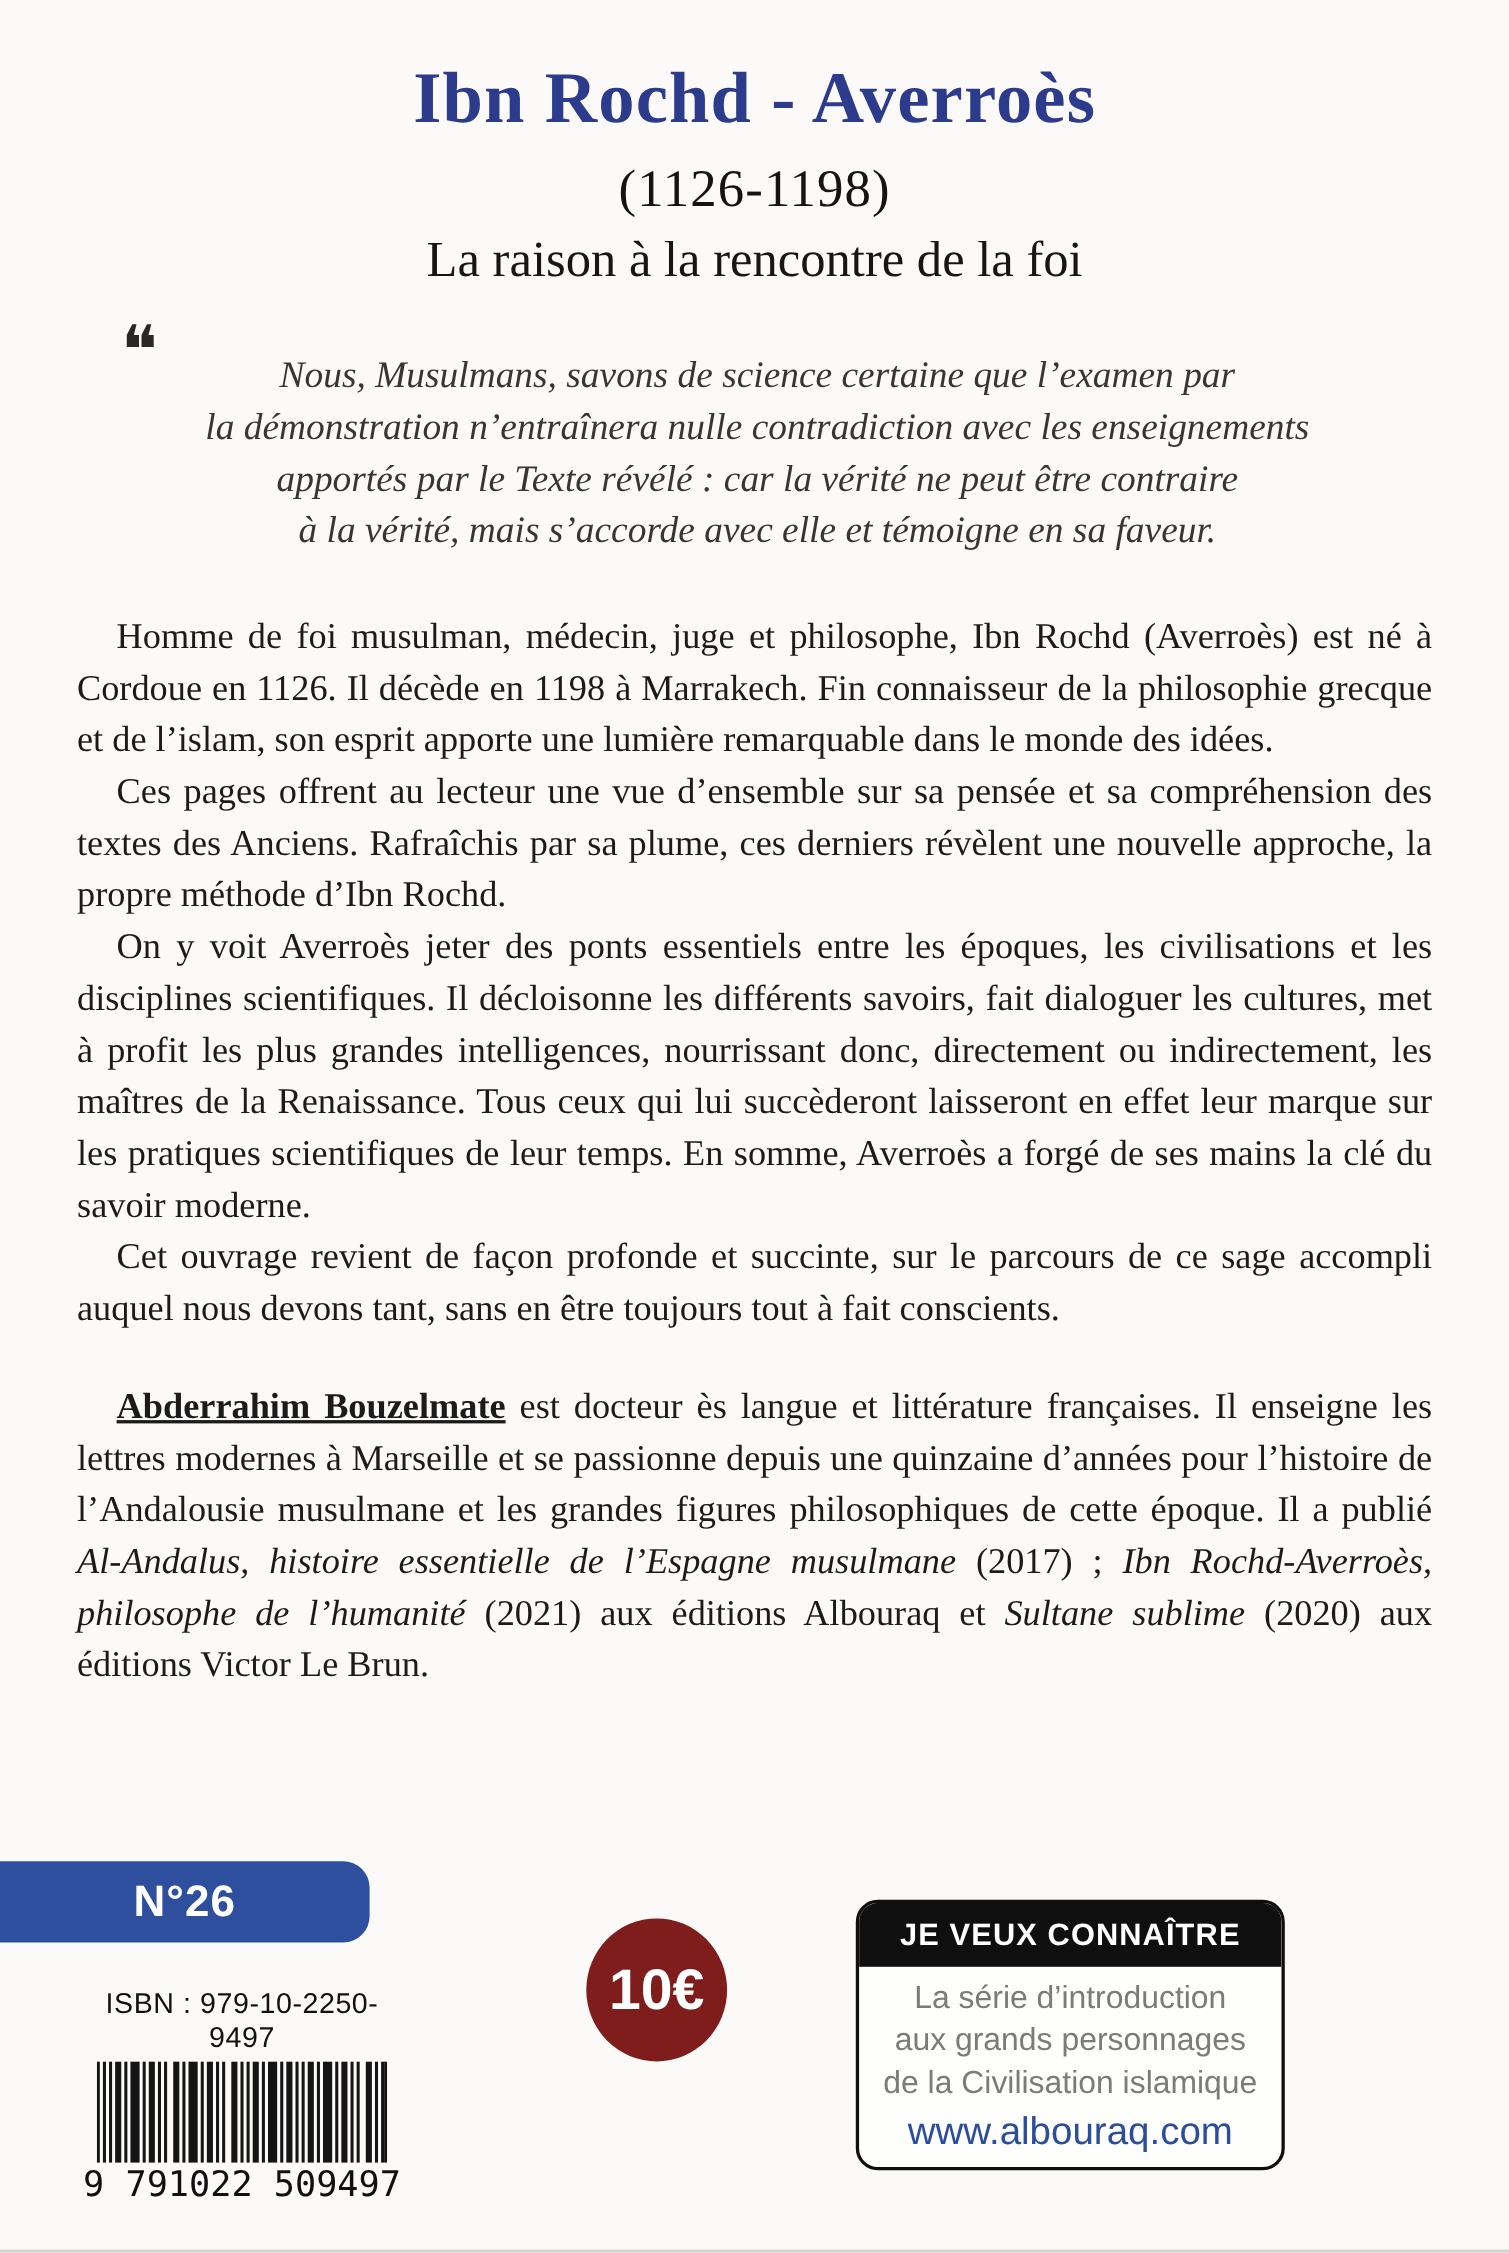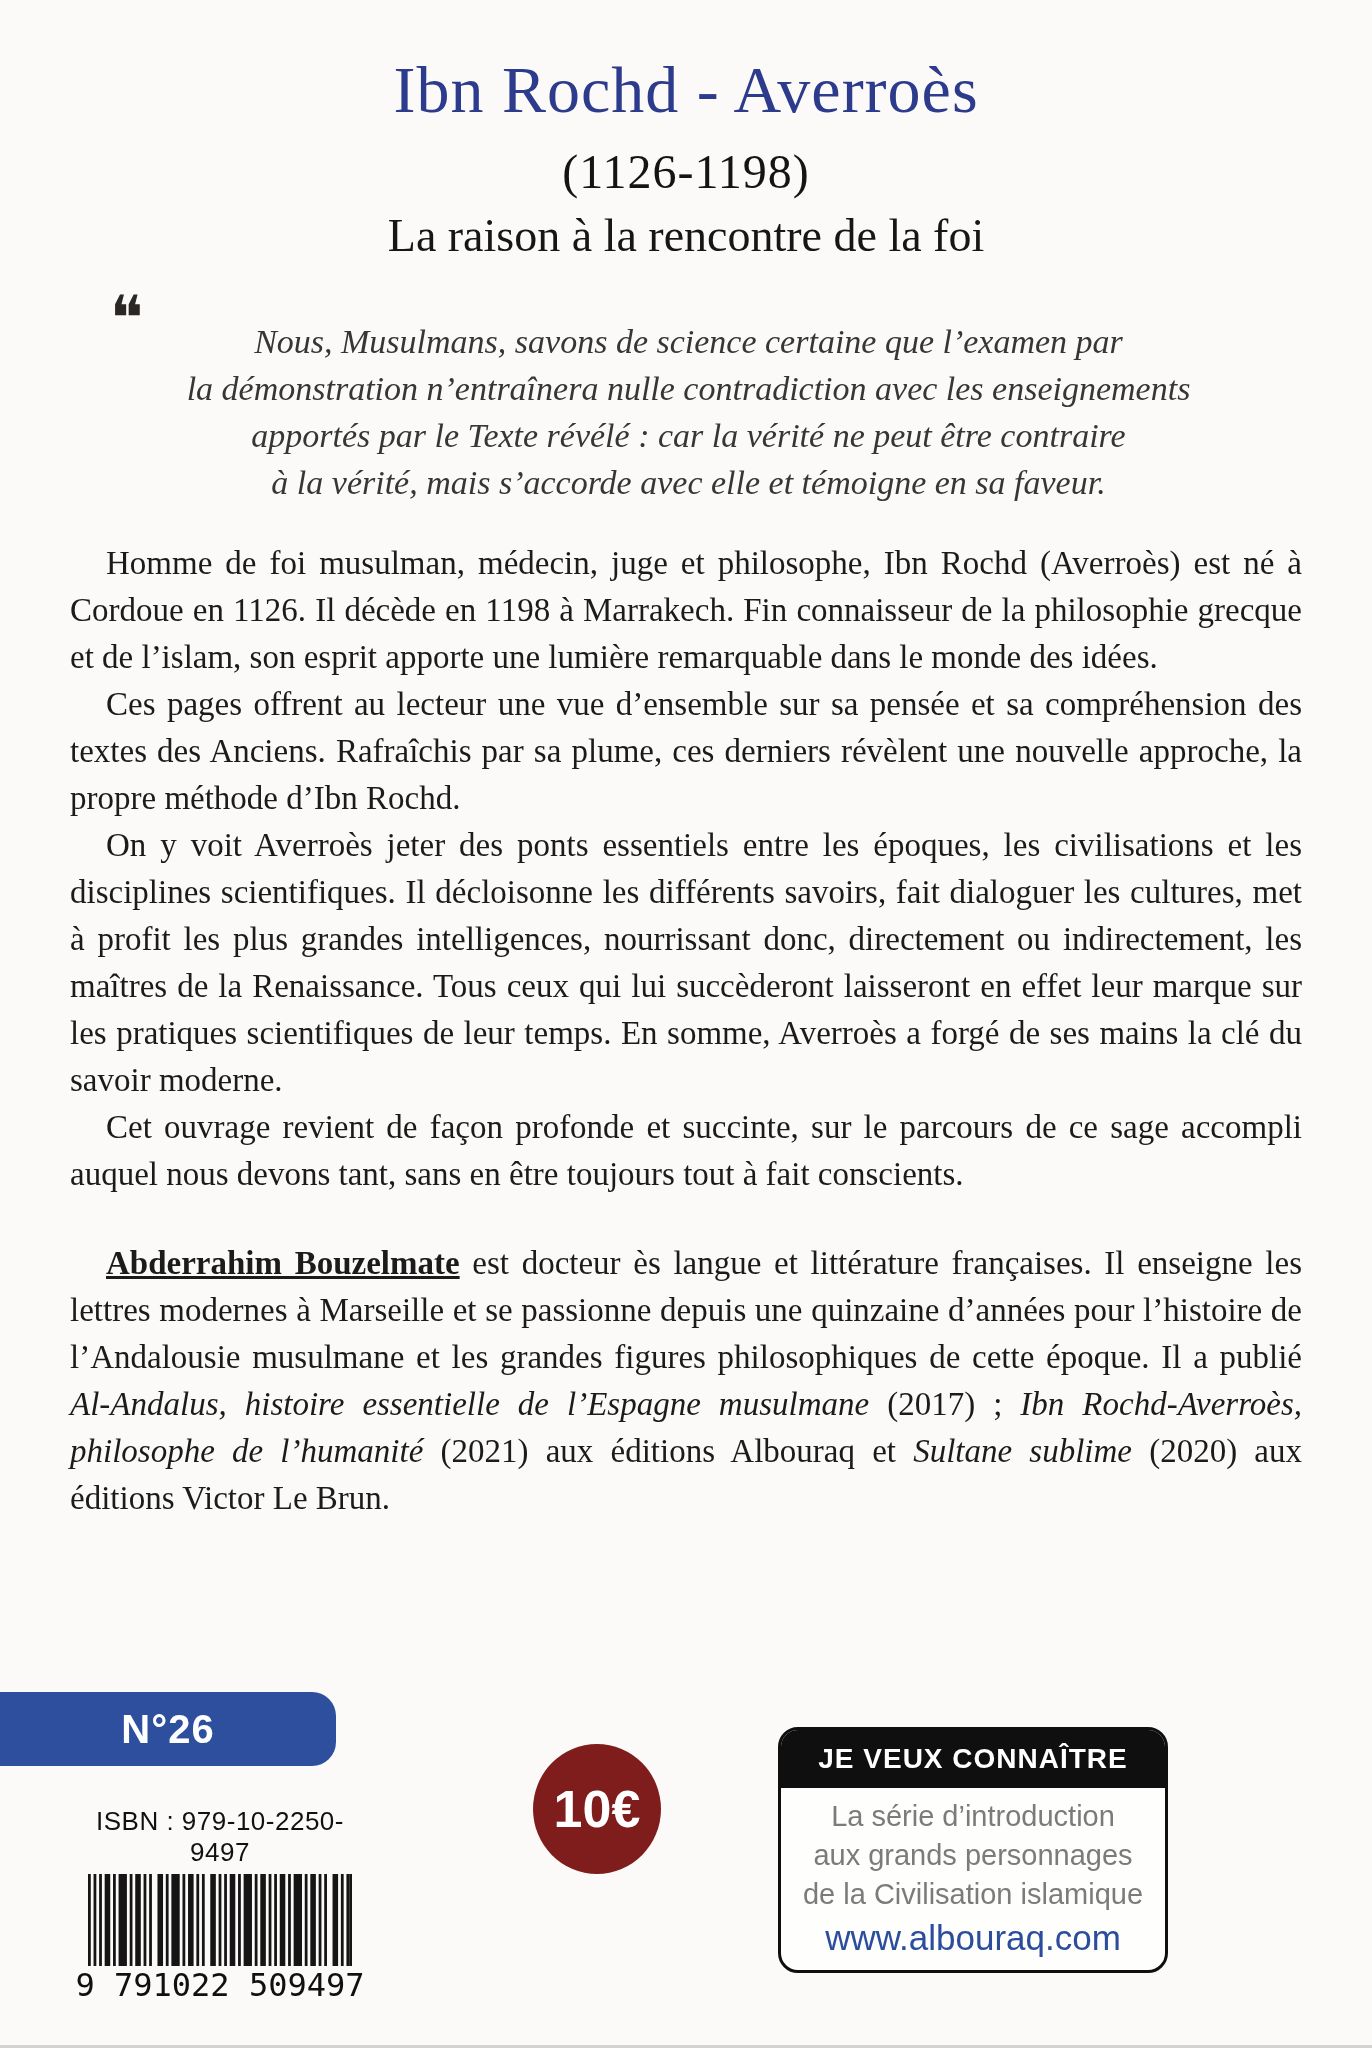--- a/index.html
+++ b/index.html
@@ -9,41 +9,41 @@
     margin:0 auto;
     background:#fbfaf8;
     font-family:"Liberation Serif", serif;
     color:#1b1b1b;
     overflow:hidden;
   }
   
   .masthead{position:absolute;top:52px;left:0;right:0;text-align:center;}
   .book-title{
     margin:0;
-    font-size:66px;font-weight:normal;letter-spacing:1px;
+    font-size:66px;font-weight:bold;letter-spacing:1px;
     color:#2c3b8c;
     font-family:"Liberation Serif", serif;
   }
   .life-dates{font-size:48px;margin-top:16px;color:#141414;letter-spacing:1px;}
   .book-subtitle{font-size:46px;margin-top:10px;color:#161616;}
   
   .epigraph{
     position:absolute;left:100px;right:95px;top:318px;
     font-style:italic;font-size:34px;line-height:47px;color:#383634;
     text-align:center;
   }
   .open-quote{
     position:absolute;left:10px;top:-30px;
     font-family:"DejaVu Sans", sans-serif;
     font-style:normal;font-size:62px;line-height:1;
     color:#2b2724;
   }
   
   .body-copy{
-    position:absolute;left:70px;right:70px;top:540px;
+    position:absolute;left:70px;right:70px;top:556px;
     font-size:33px;line-height:47px;
     text-align:justify;
   }
   .body-copy p{margin:0;text-indent:36px;}
   .author-bio{margin-top:42px !important;}
   .run-bold{font-weight:bold;text-decoration:underline;}
   .run-italic{font-style:italic;}
   
   .series-badge{
     position:absolute;left:0;top:1692px;width:336px;height:74px;

